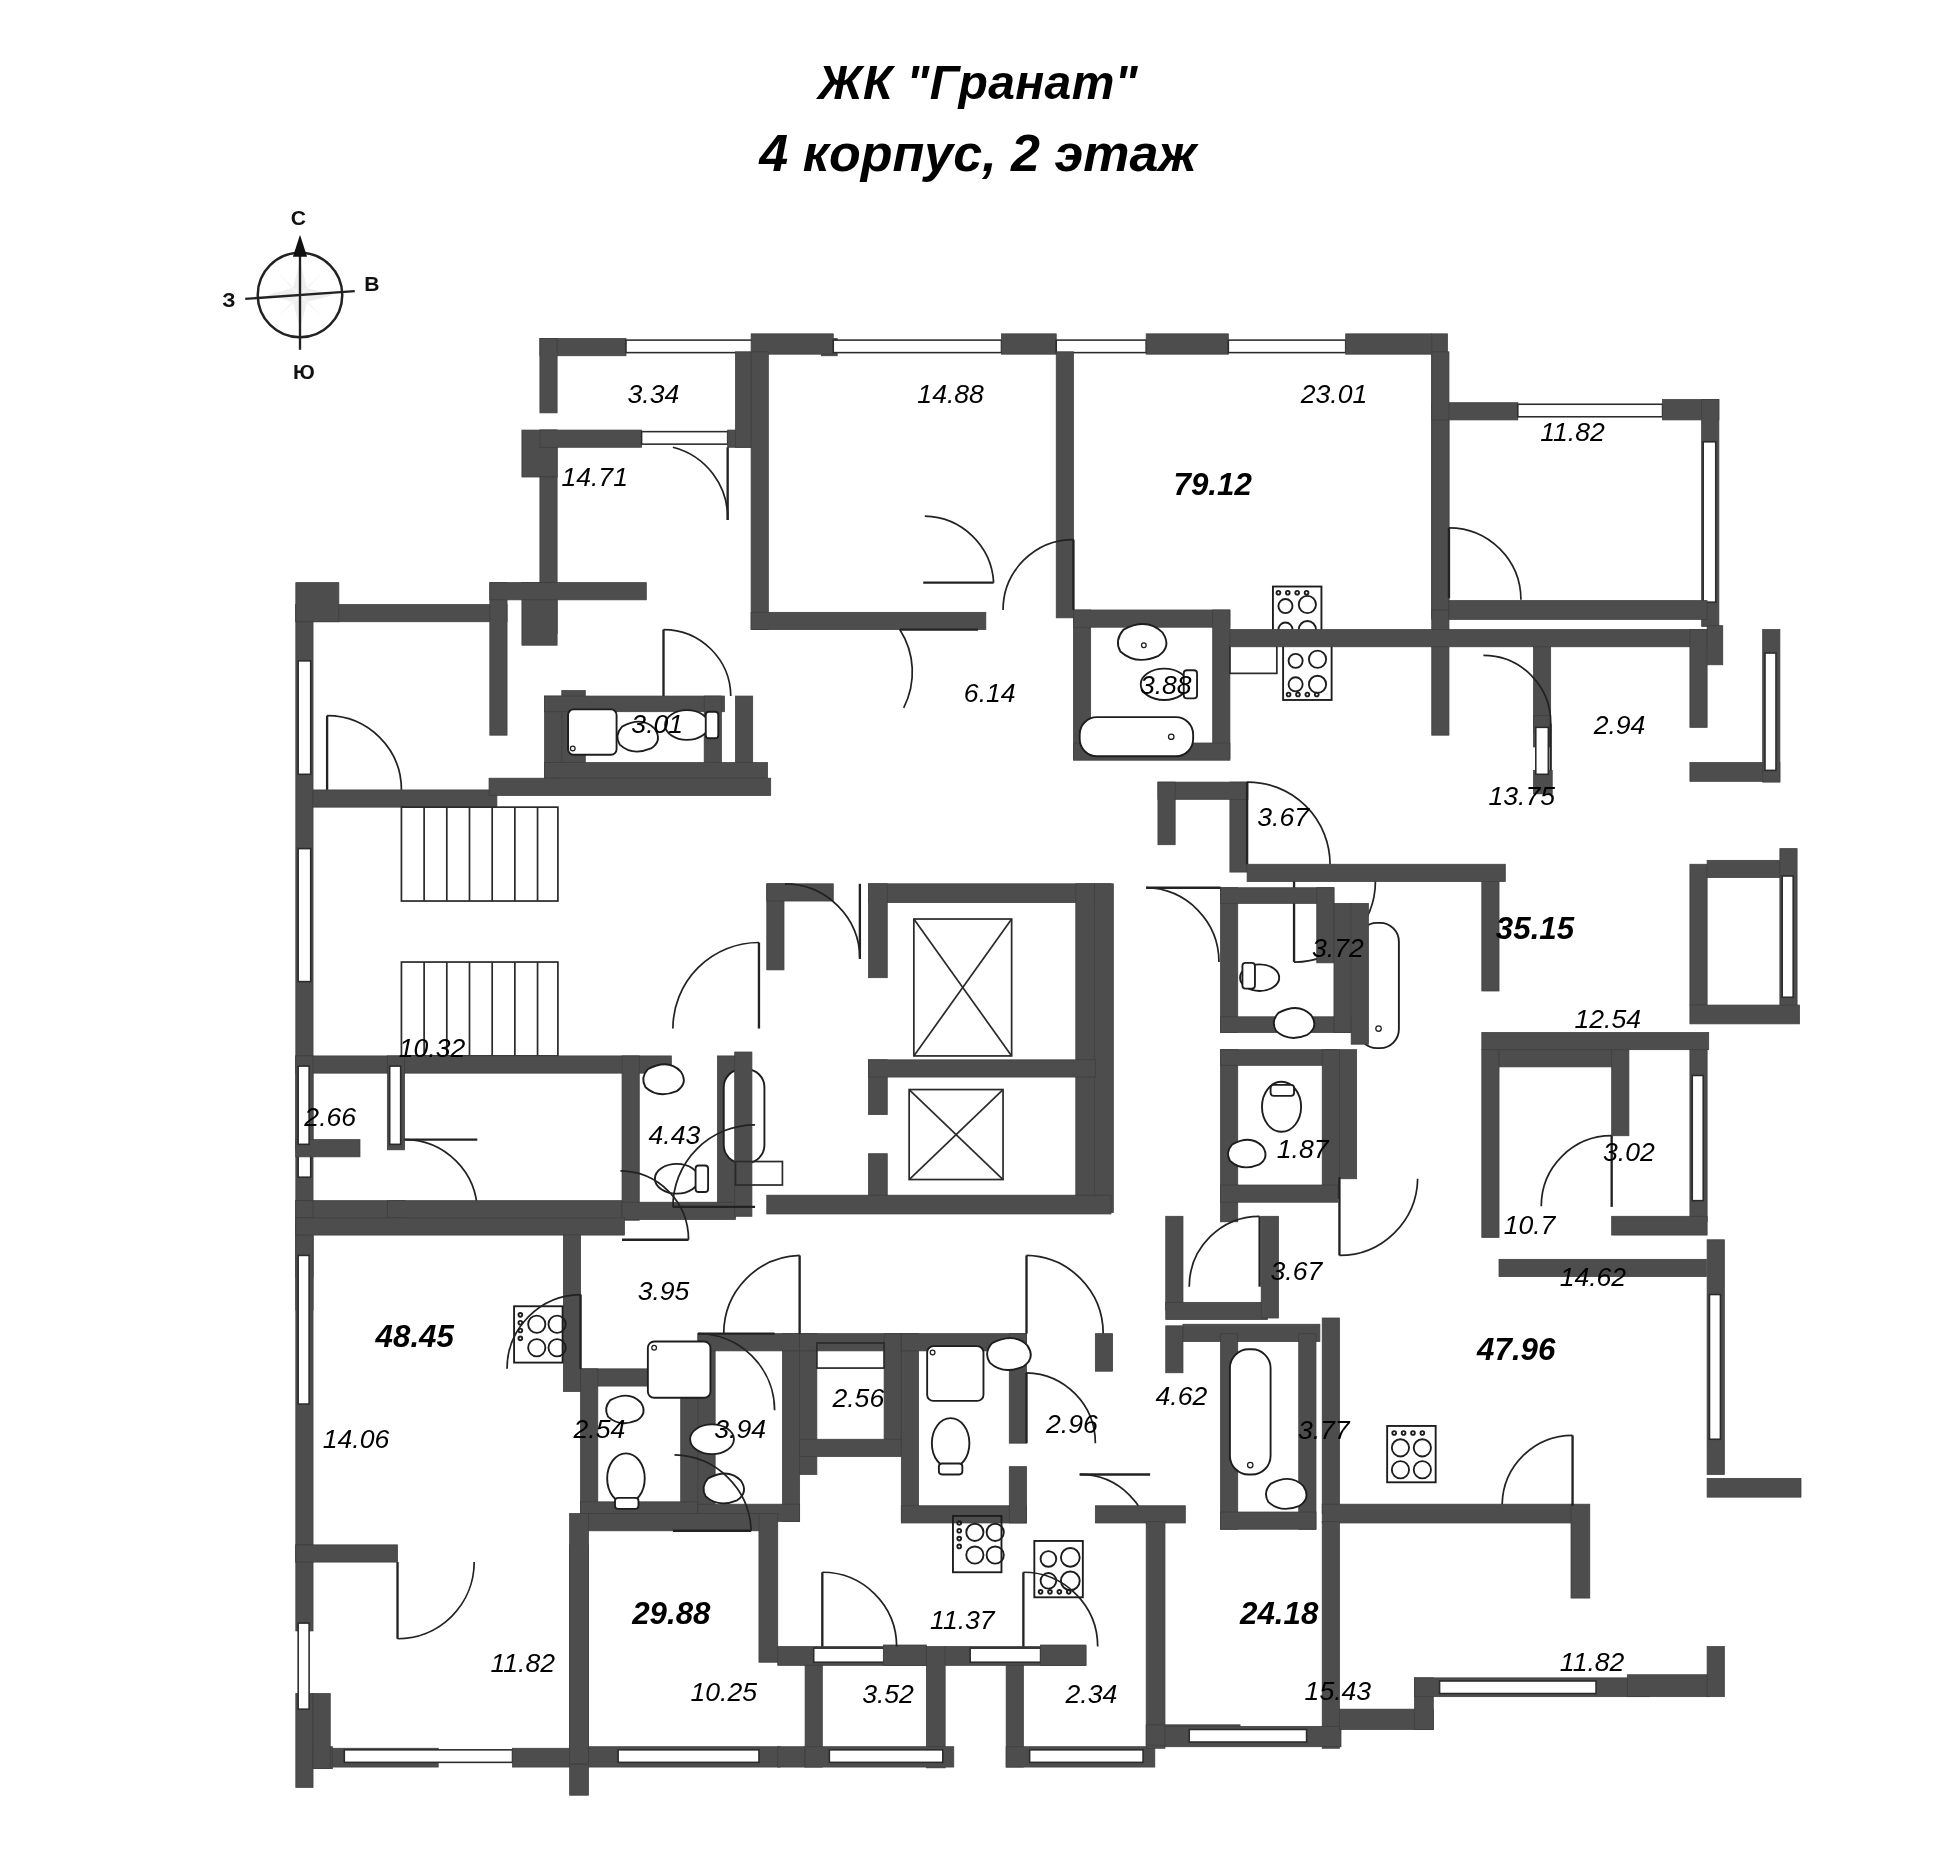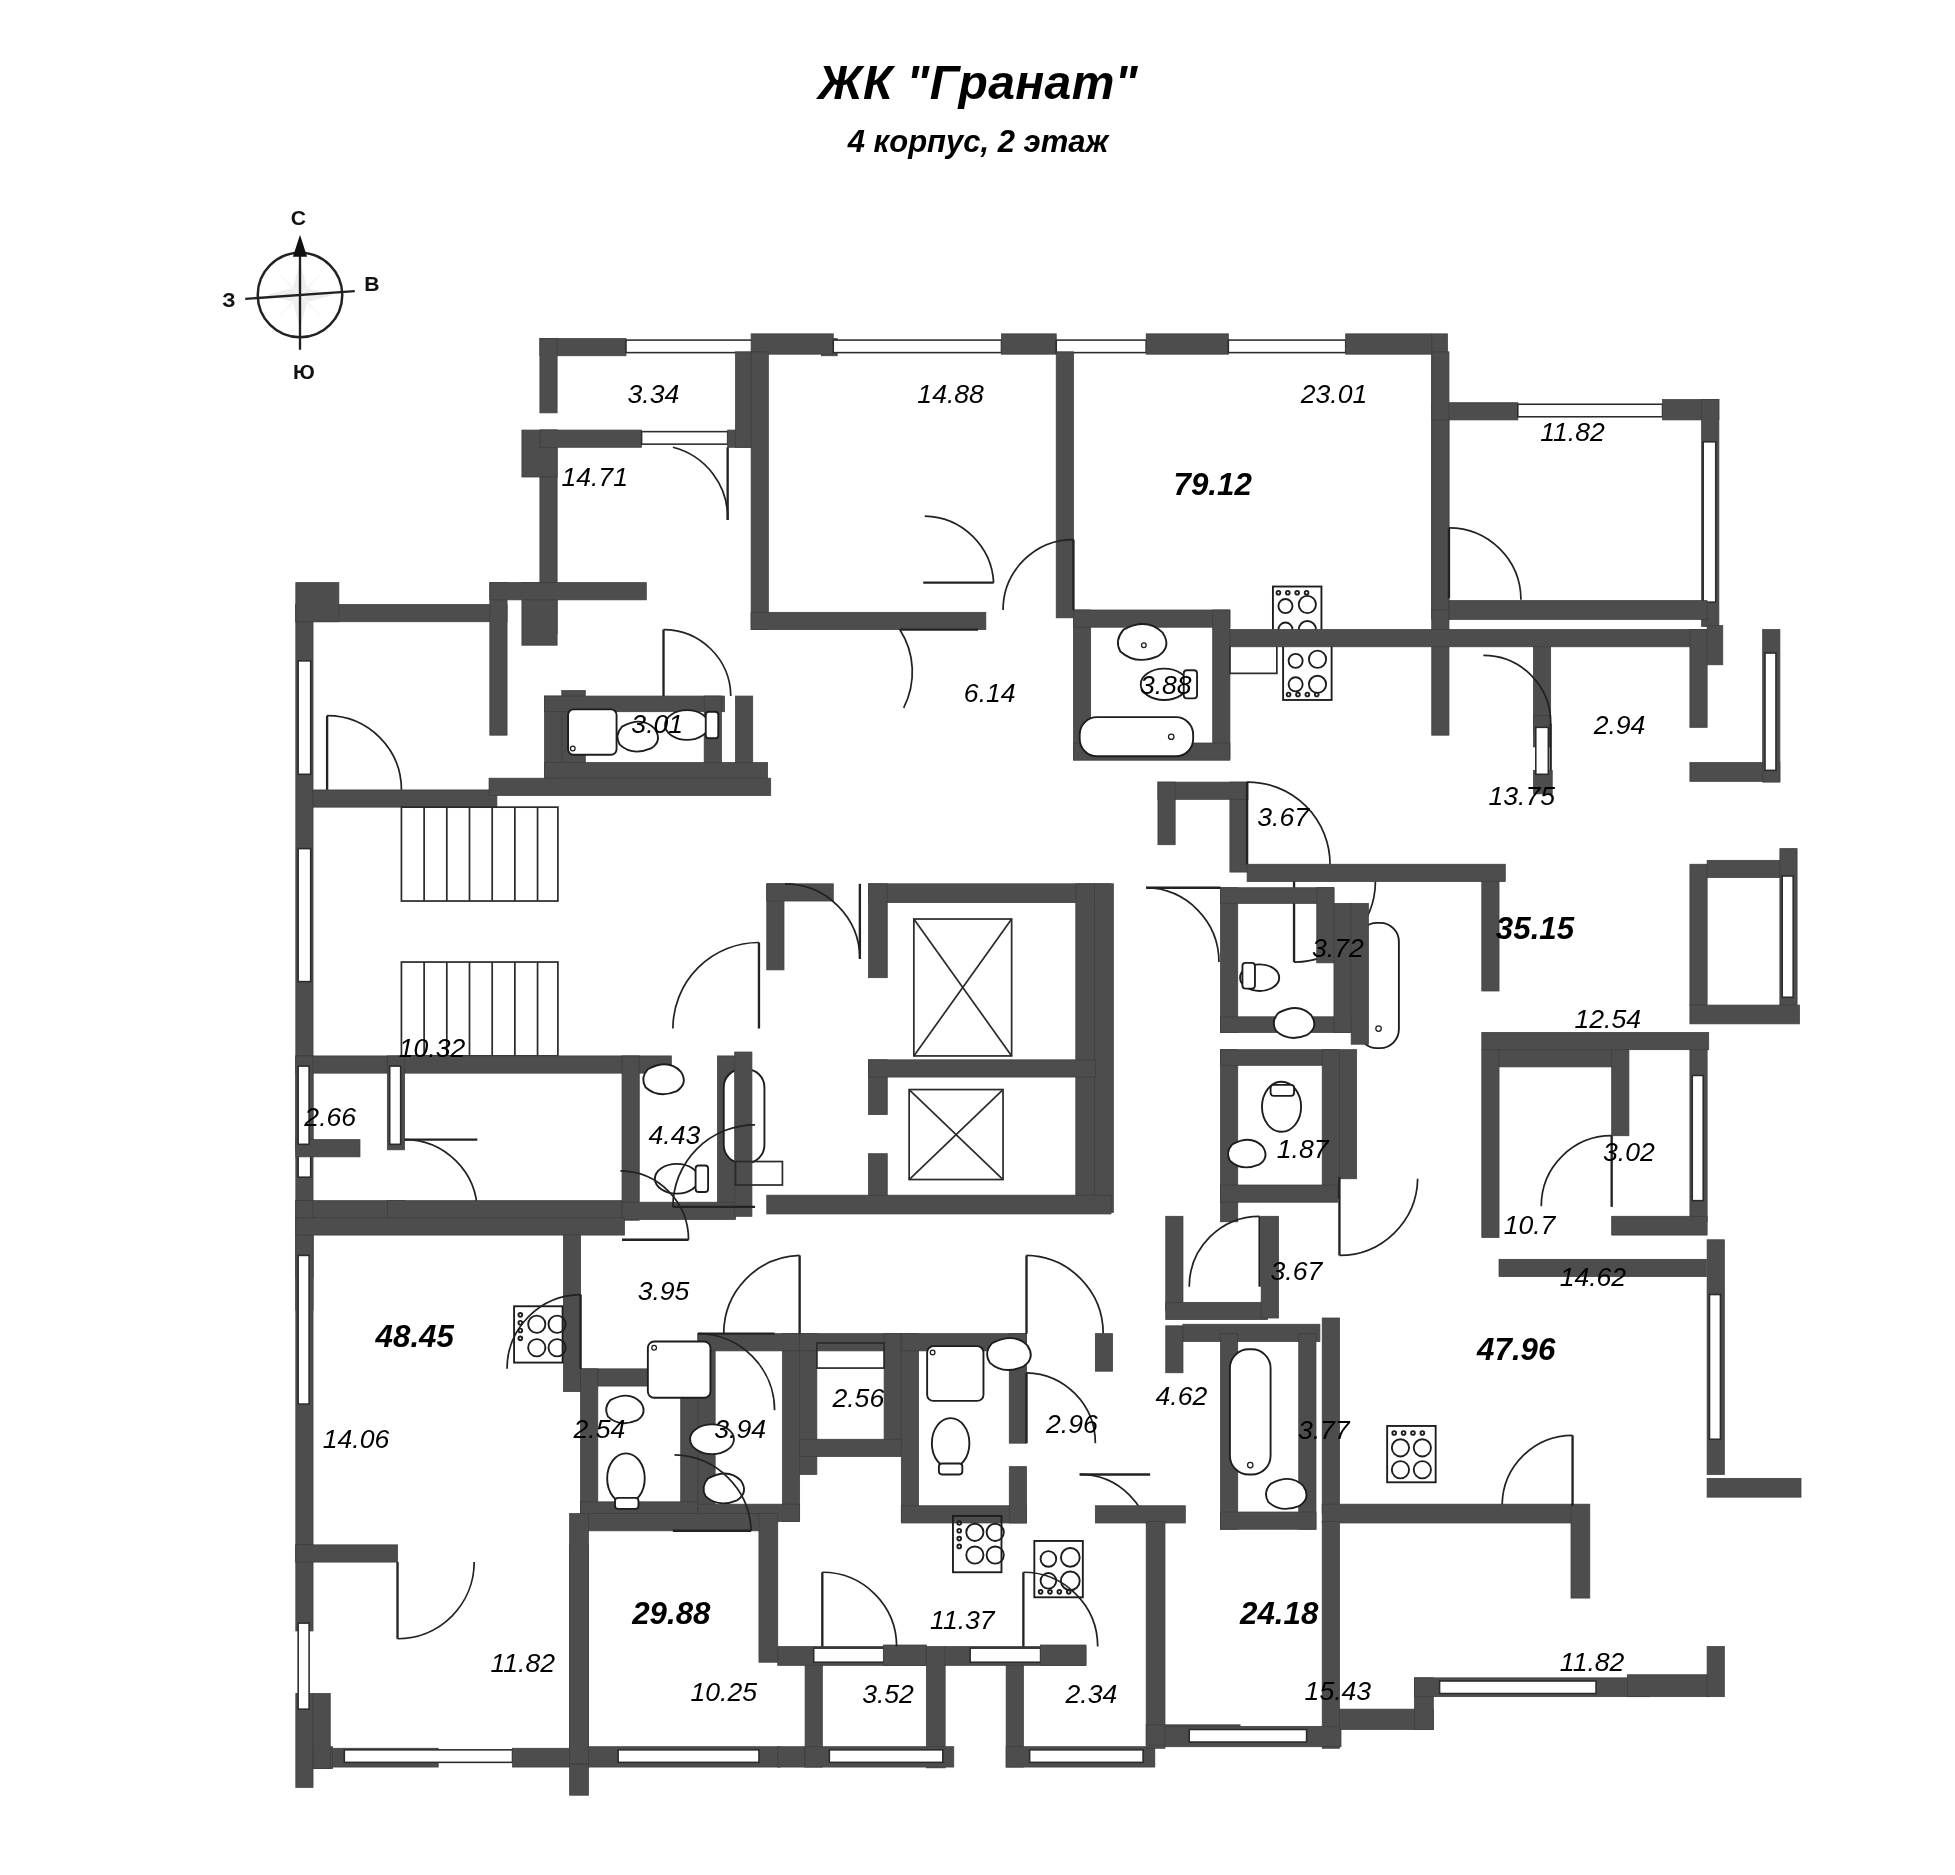--- a/index.html
+++ b/index.html
@@ -17,21 +17,21 @@
   .title-block{
     position:absolute;left:0;top:55px;width:1956px;
     text-align:center;
     pointer-events:none;
   }
   .title-main{
     font-size:48px;font-style:italic;font-weight:bold;
     letter-spacing:0.4px;line-height:1.15;
   }
   .title-sub{
-    font-size:31px;font-style:italic;font-weight:bold;
+    font-size:52px;font-style:italic;font-weight:bold;
     line-height:1.15;margin-top:14px;
   }
 
   
   .compass{position:absolute;left:210px;top:205px;width:180px;height:180px;}
   .compass svg{display:block;}
 
   
   #plan-wrap{position:absolute;left:0;top:0;width:1956px;height:1876px;margin-top:35px;}
   #plan{display:block;}

